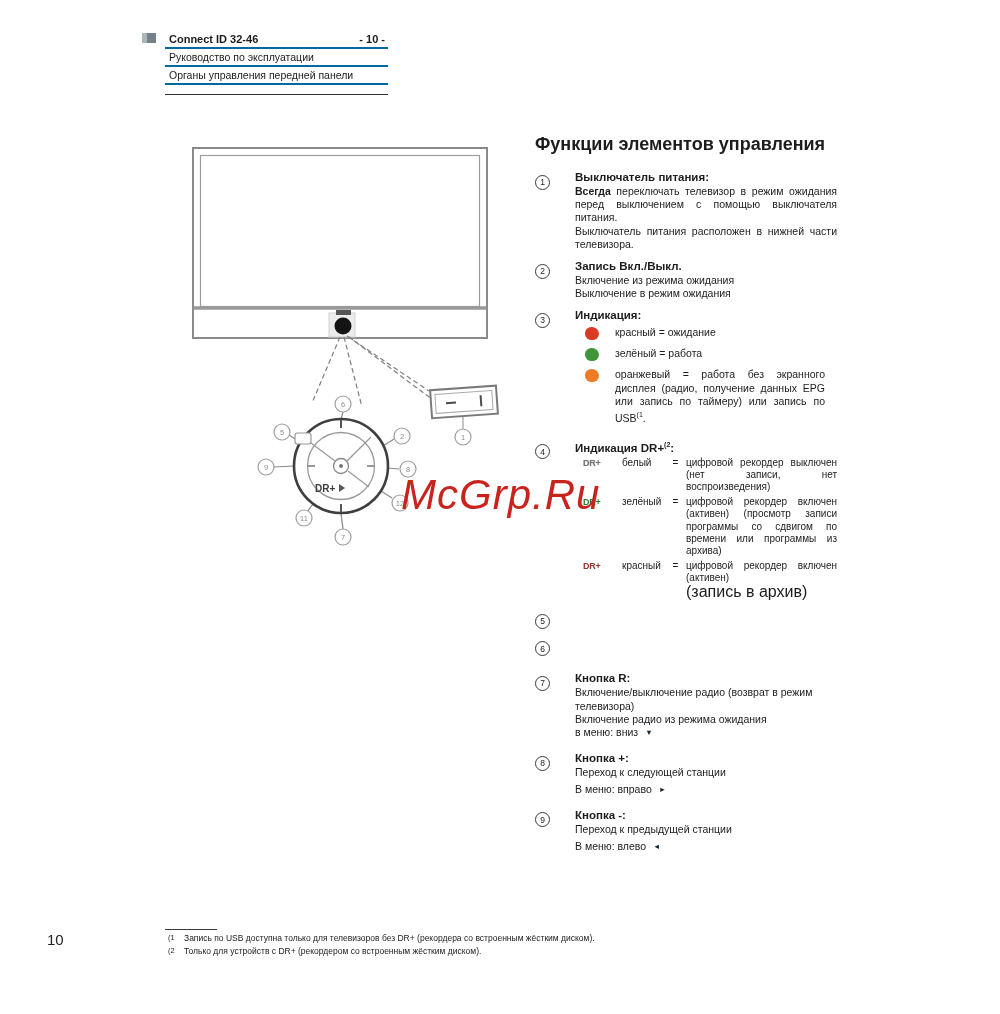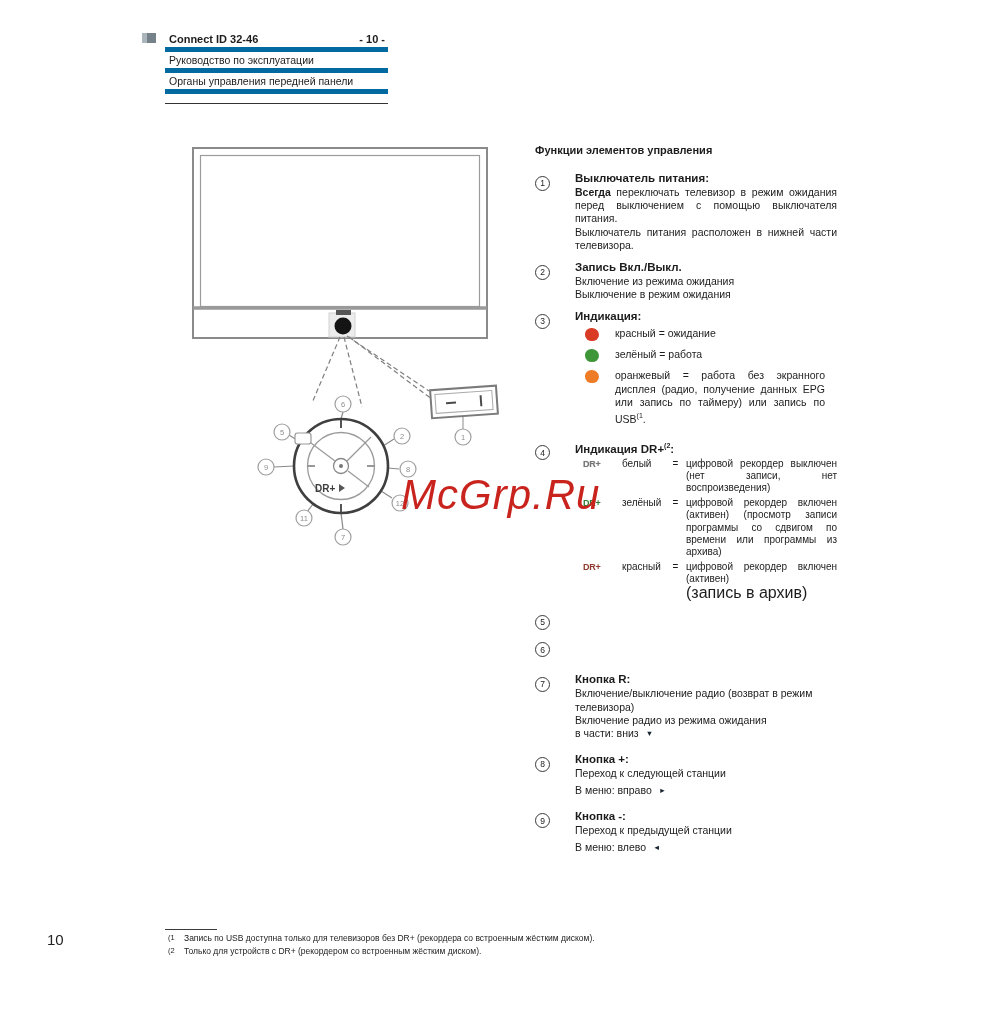--- a/index.html
+++ b/index.html
@@ -3,35 +3,35 @@
 <meta charset="utf-8">
 <style>
   html,body { margin:0; padding:0; background:#f2f2f2; }
   .page { position:relative; width:1000px; height:1014px; background:#ffffff;
           font-family:"Liberation Sans", sans-serif; color:#1c1c1c; overflow:hidden; }
 
   
   .header-mark { position:absolute; left:142px; top:33px; width:14px; height:10px;
                  background:#75828a; box-shadow:inset 5px 0 0 #aab6bc; }
   .header-block { position:absolute; left:165px; top:31px; width:223px; }
-  .hrow { border-bottom:5px solid #0369a1; padding:2px 3px 2px 4px; font-size:10.5px; line-height:12px; white-space:nowrap; }
+  .hrow { border-bottom:2px solid #0369a1; padding:2px 3px 2px 4px; font-size:10.5px; line-height:12px; white-space:nowrap; }
   .hrow1 { display:flex; justify-content:space-between; font-weight:bold; font-size:11px; }
   .hrow-extra { height:9px; border-bottom:1px solid #333; }
 
   
   .diagram { position:absolute; left:165px; top:140px; }
 
   
   .watermark { position:absolute; left:401px; top:471px; z-index:9;
                font-family:Liberation Sans, sans-serif; font-style:italic;
                font-size:42px; letter-spacing:1px; color:#c9231d; }
 
   
   .right-col { position:absolute; left:535px; top:132px; width:302px; }
-  .rc-title { font-size:11px; font-weight:bold; margin:12px 0 16px 0; }
+  .rc-title { font-size:18px; font-weight:bold; margin:2px 0 16px 0; }
   .item { display:flex; margin-bottom:9px; }
   .numcol { width:40px; flex:none; padding-top:0; }
   .cnum { display:inline-flex; width:13px; height:13px; border:1px solid #3a3a3a; border-radius:50%;
           font-size:8.5px; line-height:1; align-items:center; justify-content:center; color:#222; }
   .cont { flex:1; min-width:0; }
   .ititle { font-size:11.5px; font-weight:bold; margin-bottom:2px; }
   .body { font-size:10.5px; line-height:13.2px; text-align:justify; margin:0; }
   .line { font-size:10.5px; line-height:13.2px; margin:0; }
   .menu-line { margin-top:4px; }
   b.inb { font-weight:bold; }
@@ -242,21 +242,21 @@
     <div class="item" style="margin-bottom:16px;">
       <div class="numcol"><span class="cnum">6</span></div>
     </div>
 
     <div class="item" style="margin-bottom:13px;">
       <div class="numcol"><span class="cnum">7</span></div>
       <div class="cont">
         <div class="ititle">Кнопка R:</div>
         <p class="line">Включение/выключение радио (возврат в режим телевизора)</p>
         <p class="line">Включение радио из режима ожидания</p>
-        <p class="line"><span>в части: вниз</span><span class="mi">▼</span></p>
+        <p class="line"><span>в меню: вниз</span><span class="mi">▼</span></p>
       </div>
     </div>
 
     <div class="item" style="margin-bottom:12px;">
       <div class="numcol"><span class="cnum">8</span></div>
       <div class="cont">
         <div class="ititle">Кнопка +:</div>
         <p class="line">Переход к следующей станции</p>
         <p class="line menu-line"><span>В меню: вправо</span><span class="mi">►</span></p>
       </div>

